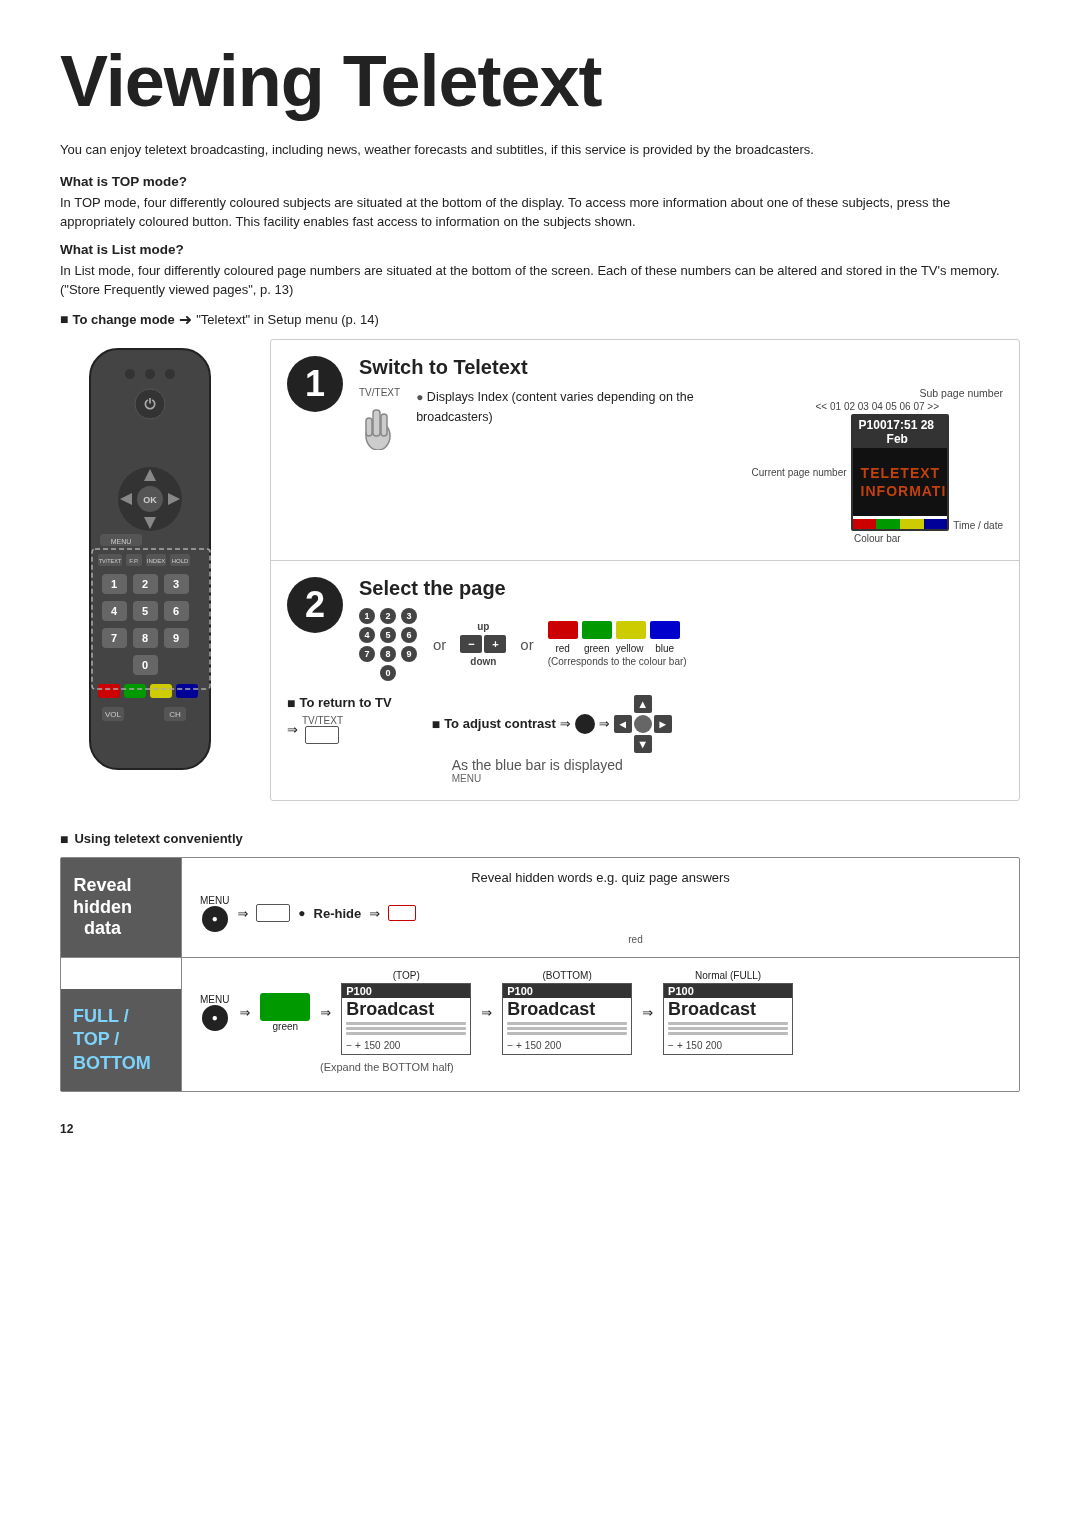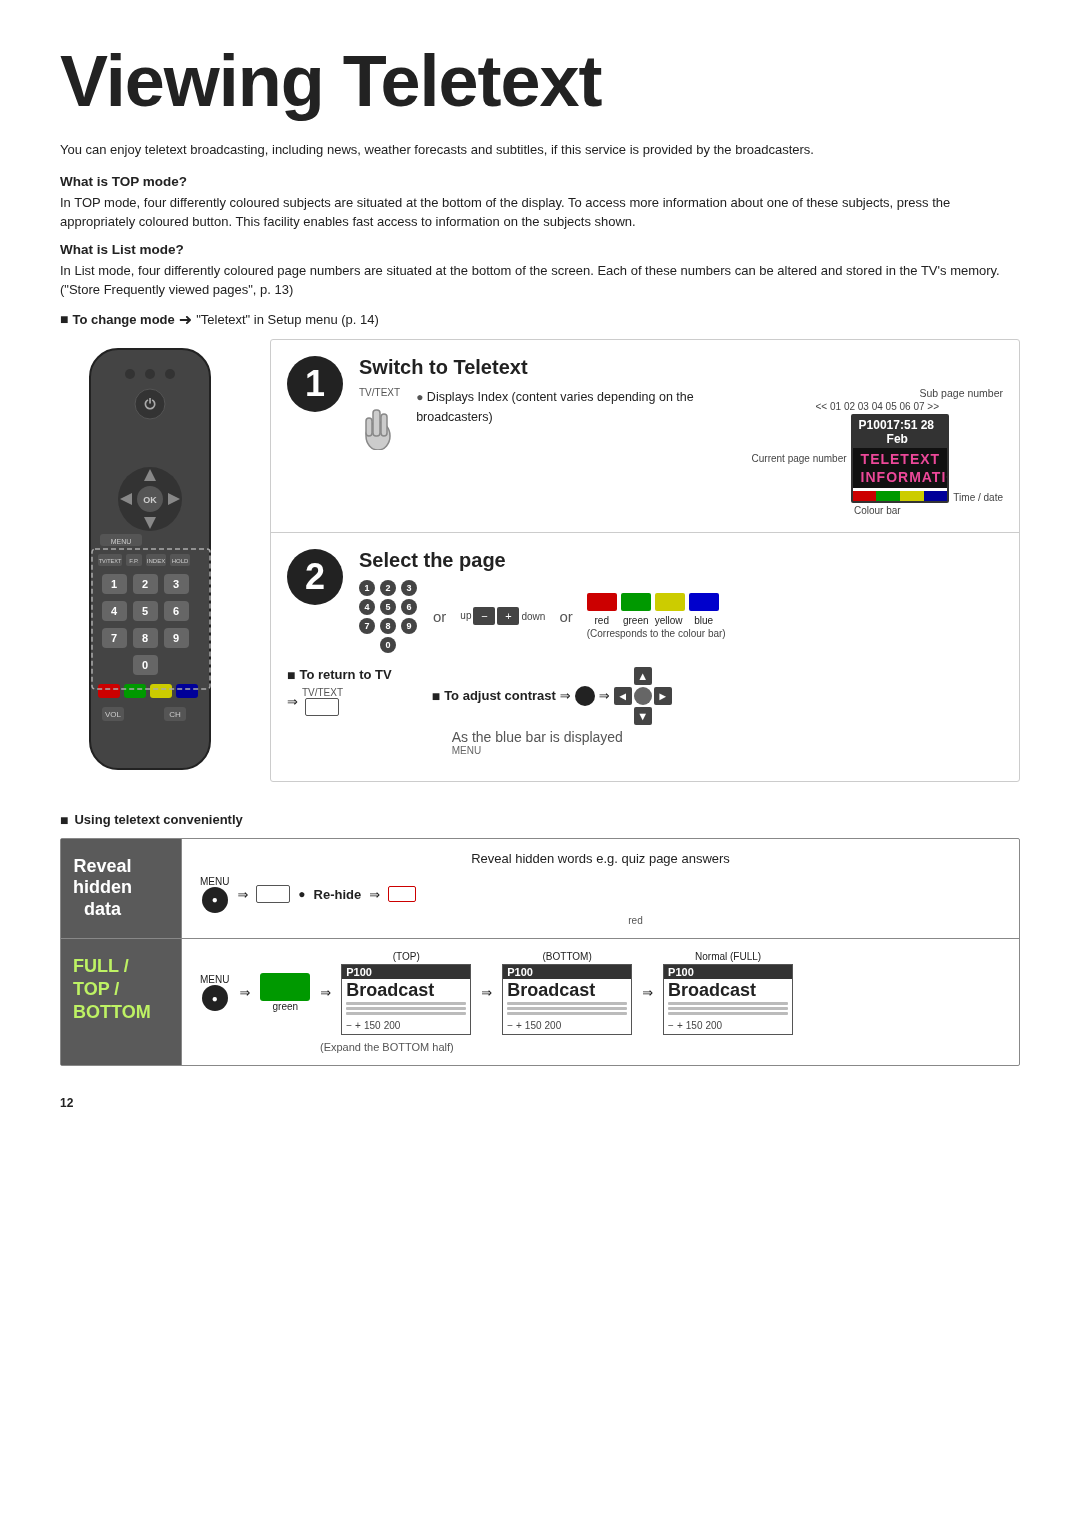--- a/index.html
+++ b/index.html
@@ -51,23 +51,24 @@
       border-radius: 50%;
       display: flex;
       align-items: center;
       justify-content: center;
       color: #fff;
       font-size: 9px;
       font-weight: bold;
     }
     .arrow-buttons {
       display: flex;
-      flex-direction: row;
+      flex-direction: column;
       align-items: center;
       gap: 2px;
+      font-weight: bold;
     }
     .arrow-btn-row { display: flex; gap: 2px; align-items: center; }
     .arr-btn {
       width: 22px;
       height: 18px;
       background: #444;
       border-radius: 2px;
       display: flex;
       align-items: center;
       justify-content: center;
@@ -120,28 +121,29 @@
       font-size: 13px;
       border-left: 1.5px solid #888;
     }
     .full-top-bottom-row {
       display: flex;
       flex-direction: row;
       border-top: 1.5px solid #888;
     }
     .full-label-cell {
       background: #5a5a5a;
-      color: #bef264;
+      color: #7dd3fc;
       font-weight: bold;
       font-size: 18px;
       width: 120px;
       padding: 16px 12px;
       display: flex;
       align-items: flex-start;
       line-height: 1.3;
+      margin-top: 31px;
     }
     .full-content-cell {
       flex: 1;
       padding: 12px 18px;
       font-size: 13px;
       border-left: 1.5px solid #888;
     }
     .broadcast-mini-box {
       border: 1.5px solid #555;
       width: 130px;
@@ -321,21 +323,21 @@
             <div style="font-size:10px; color:#444; text-align:center; margin-bottom:2px;">&lt;&lt; 01 02 03 04 05 06 07 &gt;&gt;</div>
             <div style="display:flex; flex-direction:row; align-items:stretch;">
               <div style="display:flex; flex-direction:column; justify-content:center; font-size:10px; color:#444; margin-right:4px; text-align:right; line-height:1.3;">
                 <span>Current page number</span>
               </div>
               <div style="flex:1; border:2px solid #333; border-radius:2px; overflow:hidden;">
                 <div style="background:#333; color:#fff; display:flex; justify-content:space-between; padding:2px 6px; font-size:12px; font-weight:bold;">
                   <span>P100</span>
                   <span>17:51 28 Feb</span>
                 </div>
-                <div style="background:#111; color:#ec4899; font-size:14px; font-weight:bold; letter-spacing:1px; padding:2px 8px; text-align:center; line-height:1.3;">
+                <div style="background:#111; color:#c2410c; font-size:14px; font-weight:bold; letter-spacing:1px; padding:16px 8px; text-align:center; line-height:1.3;">
                   <div>TELETEXT</div>
                   <div>INFORMATION</div>
                 </div>
                 <div style="display:flex; height:10px; margin-top:3px;">
                   <div style="flex:1; background:#c00;"></div>
                   <div style="flex:1; background:#090;"></div>
                   <div style="flex:1; background:#cc0;"></div>
                   <div style="flex:1; background:#009;"></div>
                 </div>
               </div>

